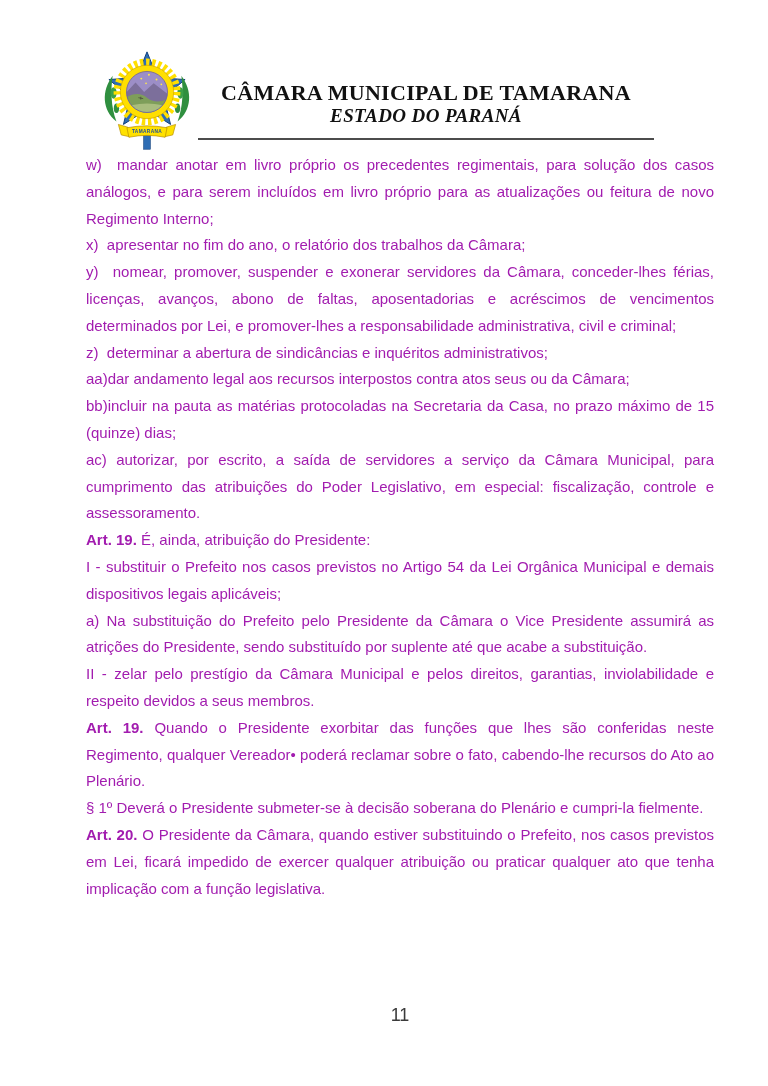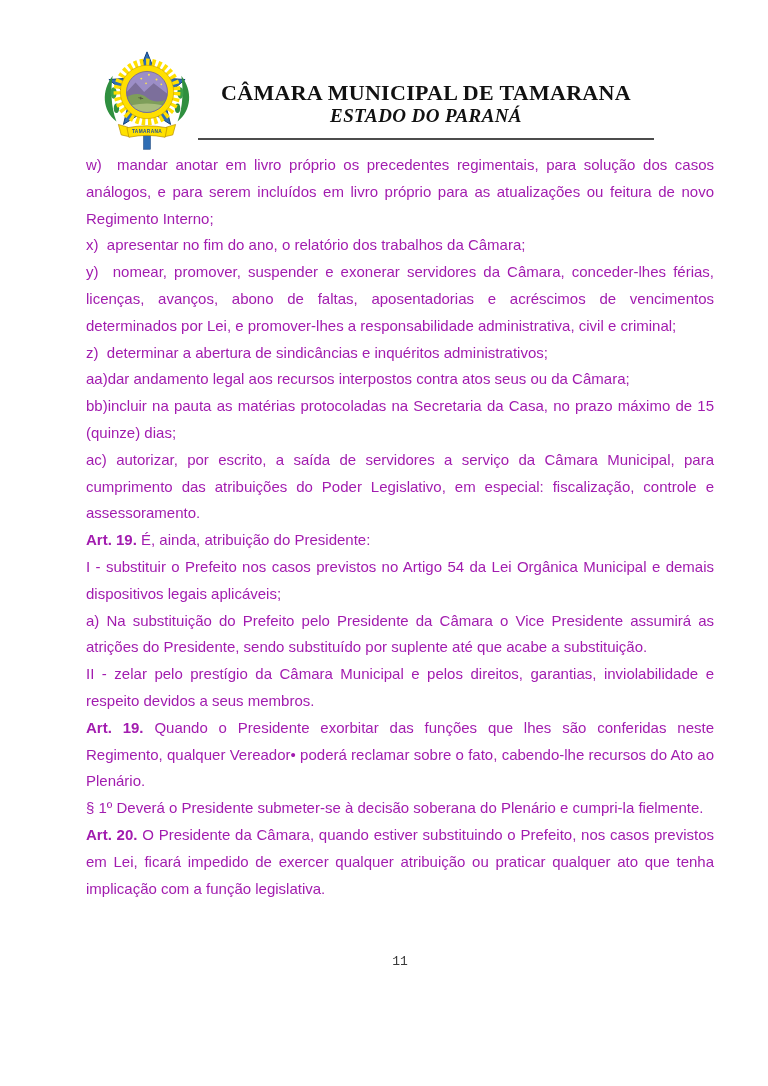--- a/index.html
+++ b/index.html
@@ -46,24 +46,24 @@
     font-size:15px;line-height:26.8px;
     color:#a21caf;
   }
   .para{
     margin:0;
     text-align:justify;
   }
   .para .bold{font-weight:bold;}
   
   .footer{
-    position:absolute;left:86px;top:954px;width:628px;
+    position:absolute;left:86px;top:1005px;width:628px;
     text-align:center;
-    font-family:Liberation Mono, monospace;
-    font-size:13px;color:#3a3a3a;
+    font-family:Liberation Sans, sans-serif;
+    font-size:18px;color:#3a3a3a;
   }
 </style>
 </head>
 <body>
 
 <div class="page">
 
   <header>
     <div class="logo">
       <svg viewBox="0 0 100 110" width="100" height="105" aria-hidden="true">

